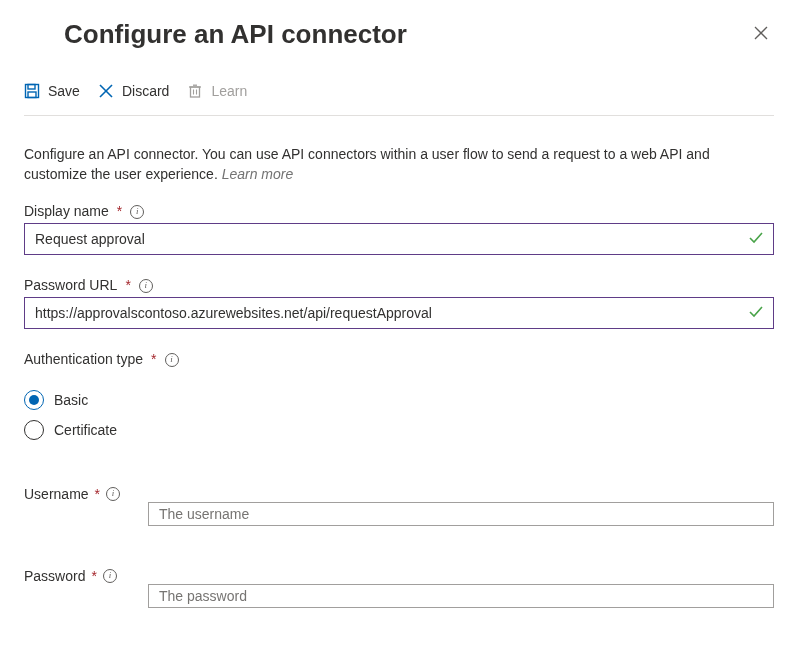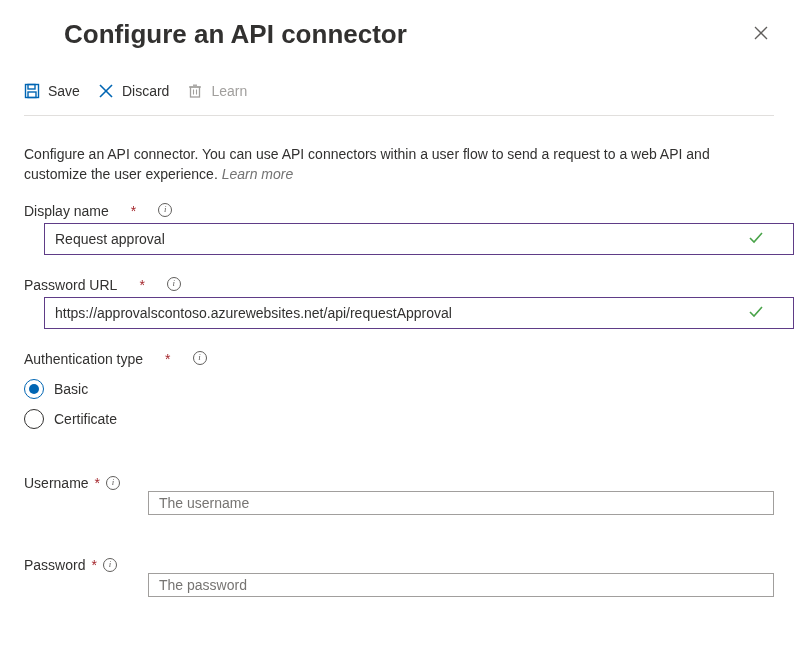--- a/index.html
+++ b/index.html
@@ -50,22 +50,22 @@
     .intro {
       font-size: 14px;
       color: #323130;
       line-height: 1.45;
       margin-bottom: 18px;
     }
     .intro a { color: #737373; text-decoration: none; font-style: italic; }
     .field { margin-bottom: 22px; }
     .field-label-row {
       display: flex;
-      align-items: flex-start;
-      gap: 22px;
+      align-items: flex-end;
+      gap: 8px;
       margin-bottom: 4px;
       font-size: 14px;
       color: #323130;
     }
     .req { color: #a4262c; }
     .info-icon {
       width: 14px; height: 14px;
       border: 1px solid #605e5c;
       border-radius: 50%;
       display: inline-flex;
@@ -79,32 +79,31 @@
     }
     .text-input {
       width: 100%;
       height: 32px;
       border: 1px solid #5f3c87;
       padding: 0 16px 0 10px;
       font-size: 14px;
       color: #323130;
       outline: none;
       position: relative;
-      margin-left: 20px;
     }
     .input-wrap { position: relative; }
     .check {
       position: absolute;
       right: 10px;
       top: 50%;
       transform: translateY(-50%);
       color: #49a349;
       pointer-events: none;
     }
-    .radio-group { display: flex; flex-direction: column; gap: 10px; margin-top: 12px; }
+    .radio-group { display: flex; flex-direction: column; gap: 10px; margin-top: 23px; }
     .radio-item { display: flex; align-items: center; gap: 10px; cursor: pointer; font-size: 14px; }
     .radio-outer {
       width: 20px; height: 20px;
       border-radius: 50%;
       display: flex; align-items: center; justify-content: center;
     }
     .radio-outer.selected { border: 1.5px solid #0065b3; }
     .radio-outer.unselected { border: 1.5px solid #323130; }
     .radio-inner {
       width: 10px; height: 10px;

